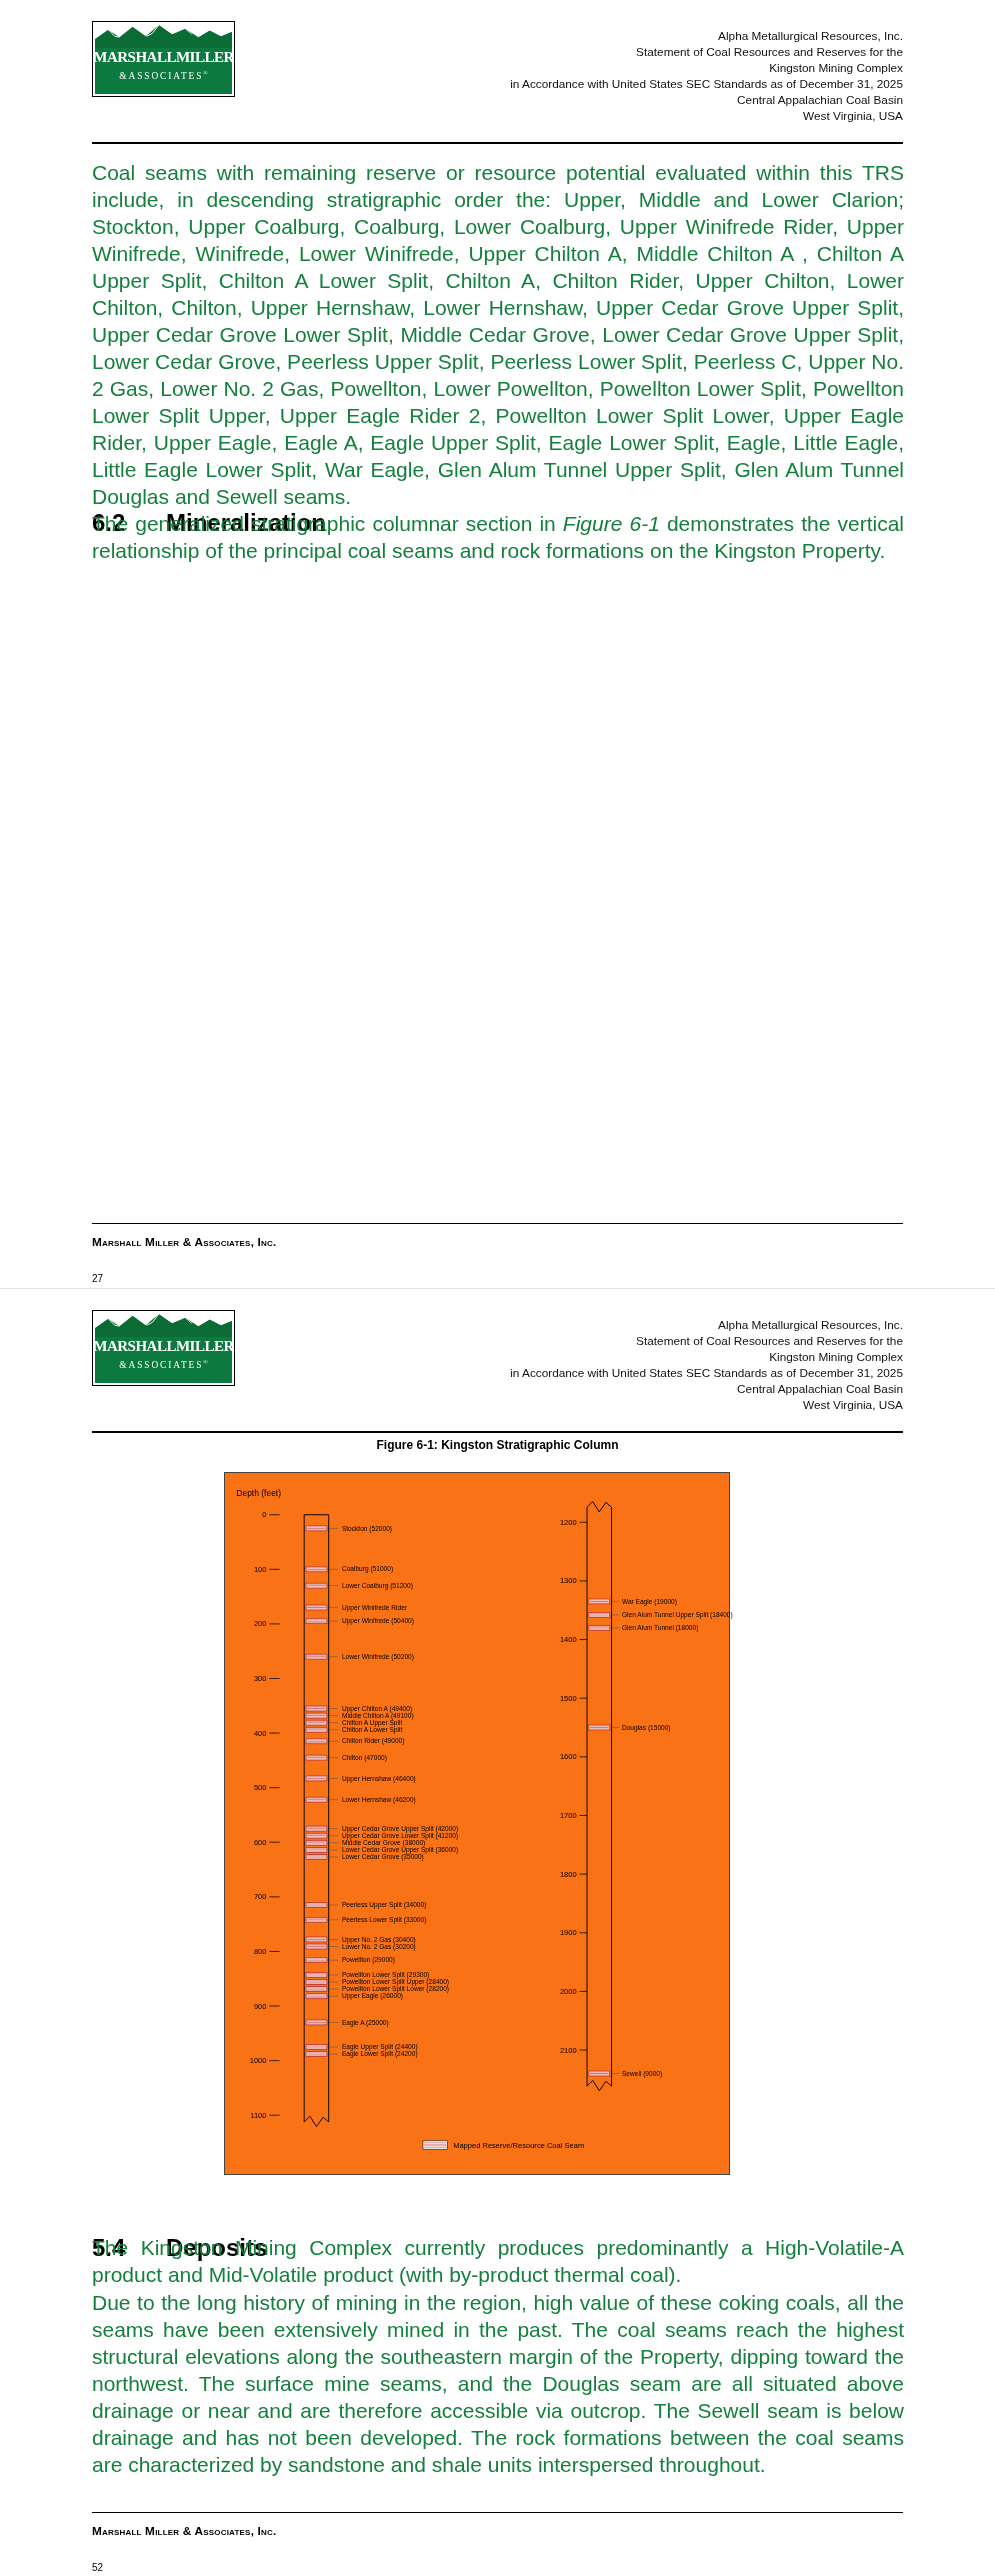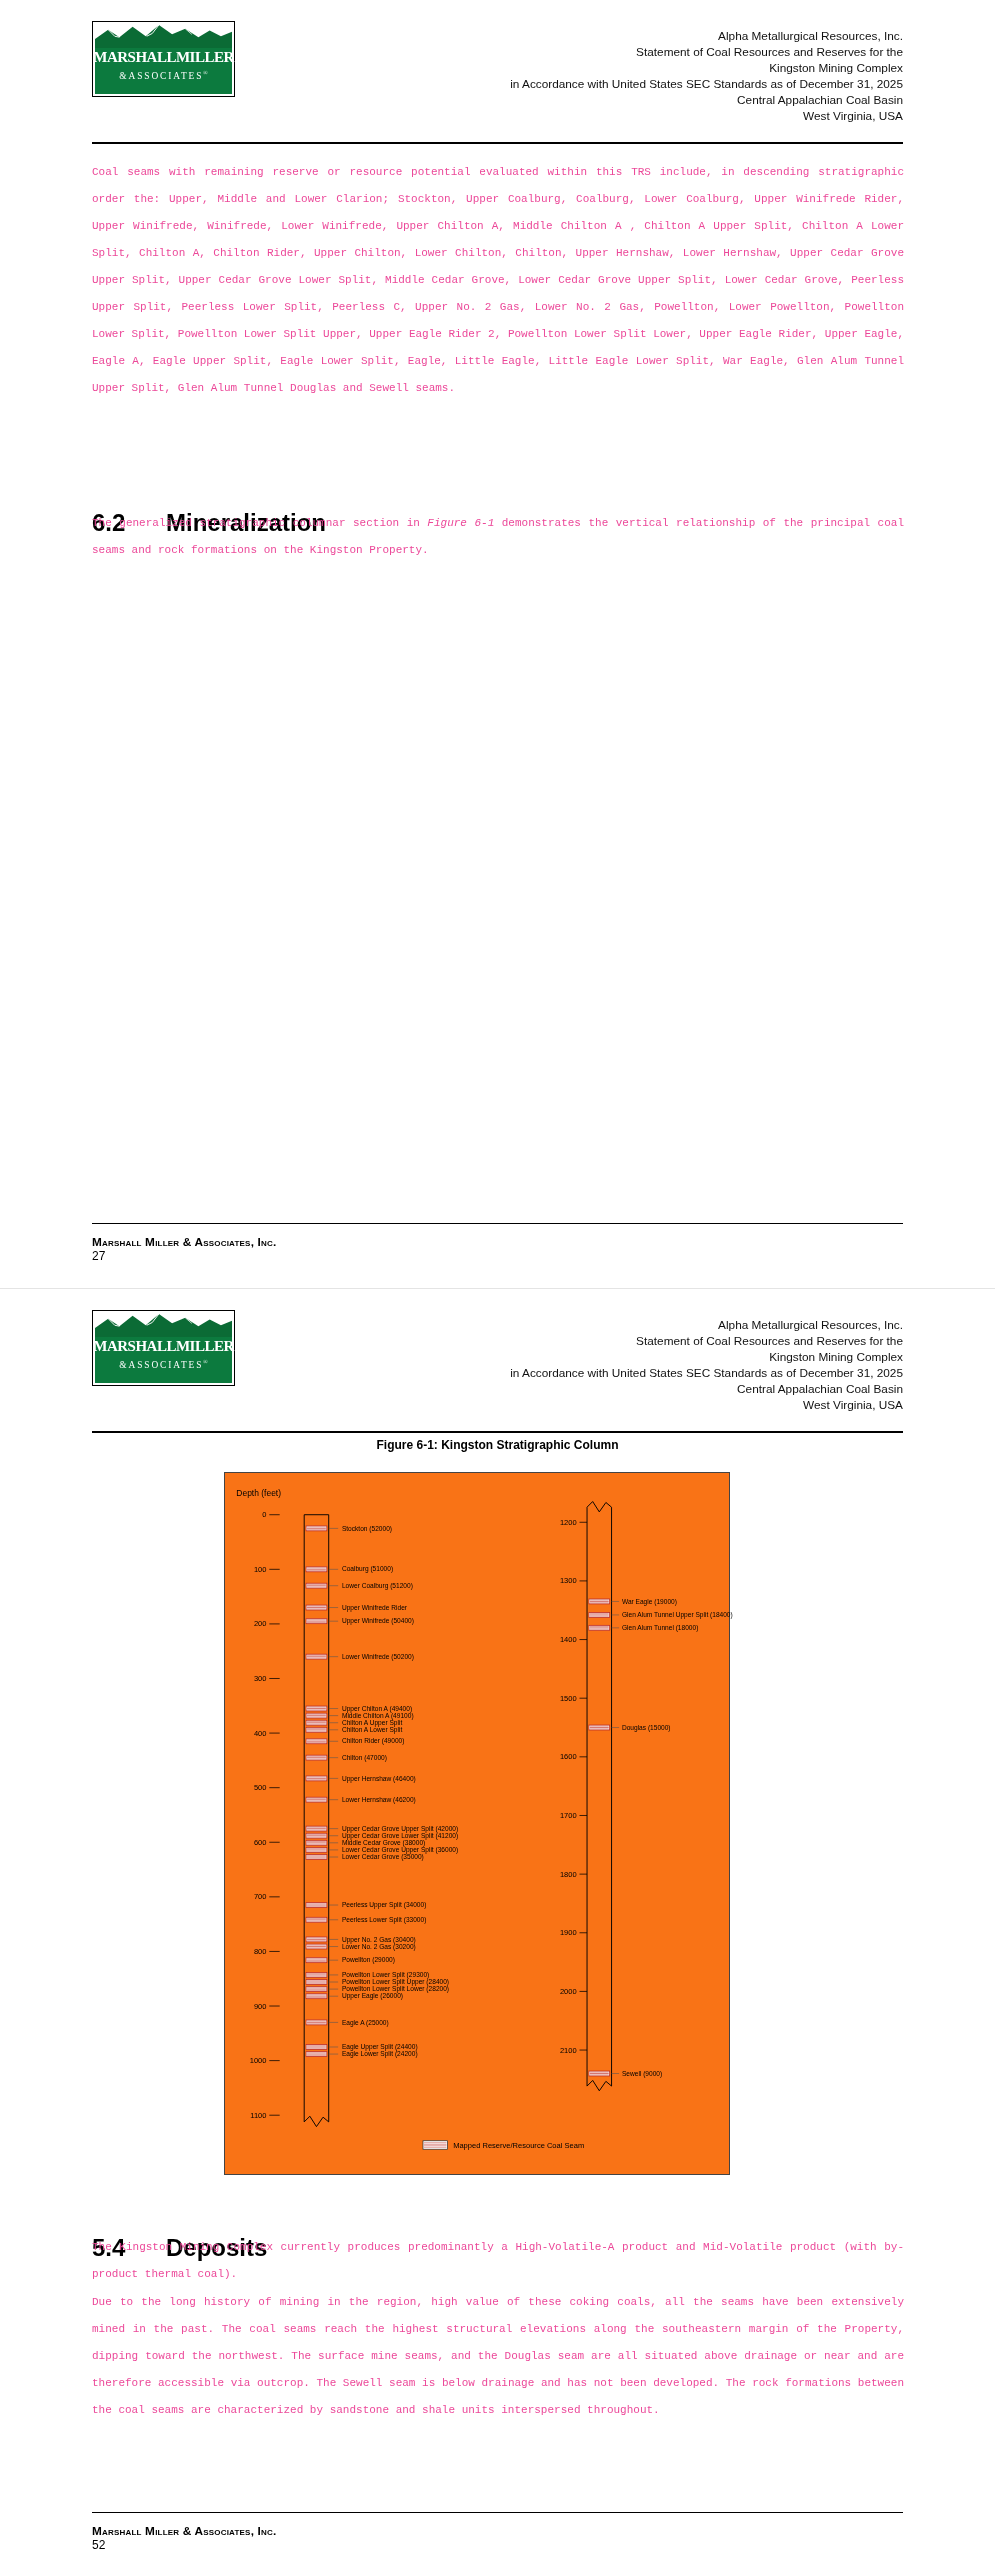--- a/index.html
+++ b/index.html
@@ -48,22 +48,22 @@
     text-align:right; font-size:11.8px; line-height:16px; color:#111;
   }
   .hrule {
     position:absolute; left:92px; right:92px; top:142px;
     height:1.9px; background:#000;
   }
 
   
   .para {
     position:absolute; left:92px; width:812px;
-    font-size:11px; line-height:27px;
-    text-align:justify; color:#ec4899;font-family:Liberation Mono, monospace;
+    font-size:21px; line-height:27px;
+    text-align:justify; color:#15803d;
   }
   .sec {
     position:absolute; left:92px;
     font-size:24px; font-weight:700; color:#000;margin-top:32px;
   }
   .sec-num { display:inline-block; width:74px; }
 
   .fig-title {
     position:absolute; left:0; right:0; top:149px;
     text-align:center; font-size:12px; font-weight:700; color:#000;
@@ -79,21 +79,21 @@
   .footer {
     position:absolute; left:92px; right:92px; top:1223px;
     border-top:1.1px solid #000;
     padding-top:11px;
     display:flex; align-items:baseline;flex-direction:column;
   }
   .footer-name {
     font-variant:small-caps; font-weight:700;
     font-size:11.8px; letter-spacing:0.2px; color:#000;
   }
-  .footer-page { font-size:12px; color:#000; }
+  .footer-page { font-size:10px; color:#000;margin-top:24px; }
   i { font-style:italic; }
 </style>
 </head>
 <body>
 
 <section class="page">
 
   <div class="logo">
     <div class="logo-inner">
       <div class="logo-mountain">

